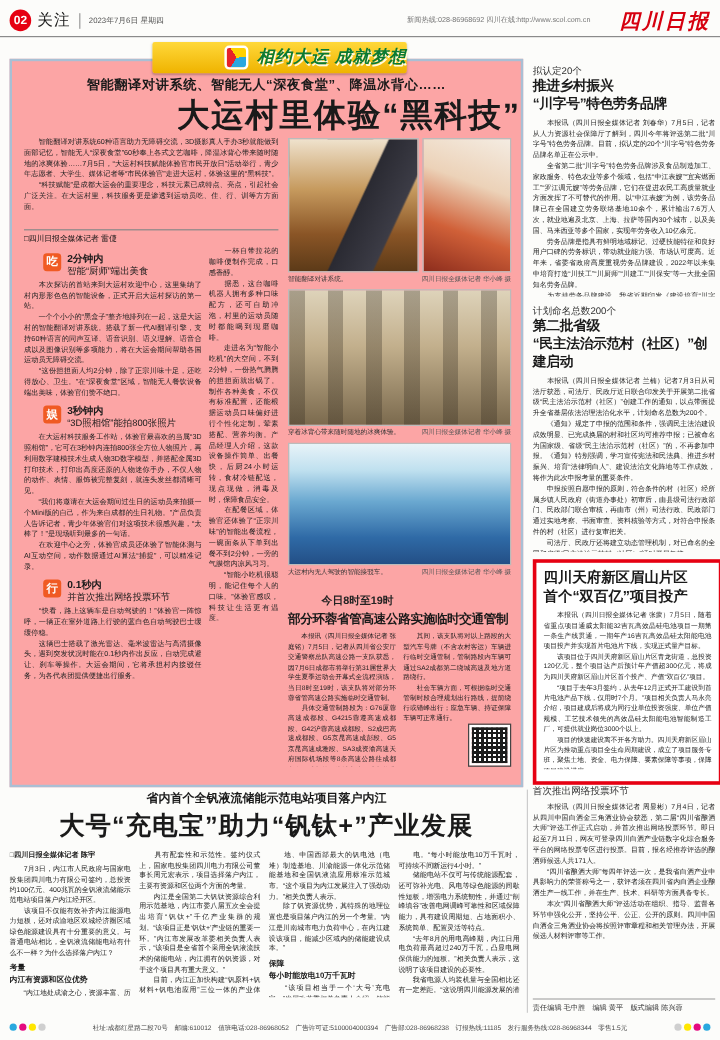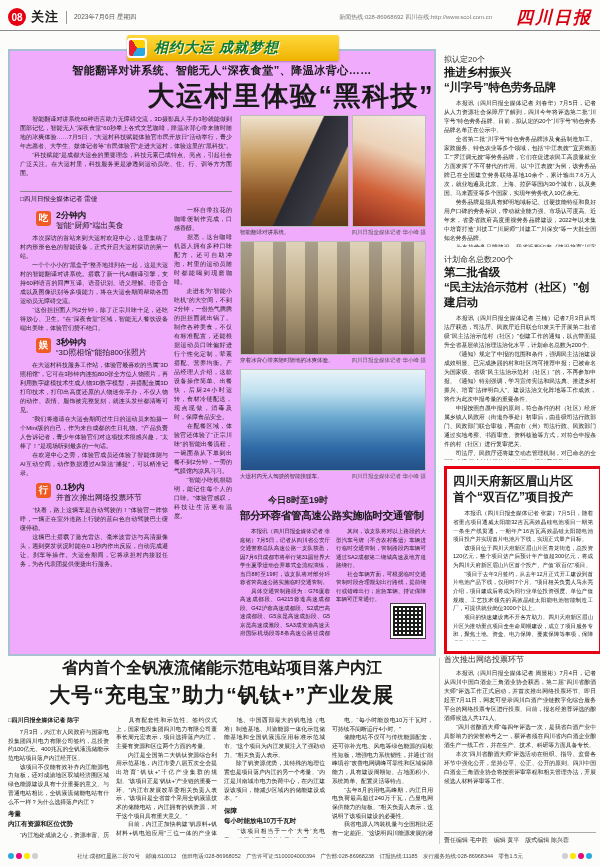--- a/index.html
+++ b/index.html
@@ -2,39 +2,39 @@
 <html><head>
 <meta charset="utf-8">
 <style>
   html,body{margin:0;padding:0;background:#e9e9e6;}
   .page{position:relative;width:600px;height:867px;background:#fcfcfa;overflow:hidden;
         font-family:"Liberation Sans","DejaVu Sans",sans-serif;color:#1a1a1a;}
   
   .header{position:absolute;left:8px;top:6px;width:584px;height:22px;display:flex;align-items:center;}
   .page-badge{width:18px;height:18px;border-radius:50%;background:#e60012;color:#fff;
               font-size:10px;font-weight:bold;display:flex;align-items:center;justify-content:center;}
-  .section-label{font-size:13px;font-weight:bold;margin-left:5px;letter-spacing:1px;}
+  .section-label{font-size:13px;font-weight:normal;margin-left:5px;letter-spacing:1px;}
   .h-divider{width:1px;height:13px;background:#999;margin:0 7px;}
   .h-date{font-size:6.5px;color:#555;}
   .h-spacer{flex:1;}
   .h-contact{font-size:6px;color:#777;margin-right:8px;text-align:right;line-height:1.4;}
   .masthead{font-family:"Liberation Serif","DejaVu Serif",serif;font-size:17px;font-weight:bold;
             font-style:italic;color:#d6000f;letter-spacing:2px;margin-left:16px;}
   .header-rule{position:absolute;left:0;top:30px;width:600px;height:1px;background:#8a8a8a;}
   
   .banner{position:absolute;left:127px;top:35px;width:212px;height:26px;z-index:3;
           background:linear-gradient(180deg,#ffd83a,#efb300);border-radius:2px;
-          display:flex;align-items:center;justify-content:flex-start;gap:7px;
+          display:flex;align-items:center;justify-content:flex-end;gap:7px;
           box-shadow:0 1px 2px rgba(0,0,0,.25);}
   .uni-logo{width:16px;height:16px;border-radius:4px;border:2px solid #fff;
             background:conic-gradient(from 210deg,#e62129 0 33%,#ffd100 0 66%,#2aa7de 0 100%);}
   .banner-slogan{font-size:14px;font-weight:bold;font-style:italic;color:#0a7a34;
                  text-shadow:1px 1px 0 #fffbe0;letter-spacing:1px;}
   
-  .main-box{position:absolute;left:8px;top:49px;width:424px;height:603px;background:#f0abfc;
+  .main-box{position:absolute;left:8px;top:49px;width:424px;height:603px;background:#fca5a5;
             border:2px solid #a9bfd4;}
   .m-kicker{position:absolute;left:0;top:12px;width:100%;text-align:center;
             font-size:11px;font-weight:bold;letter-spacing:.5px;}
   .m-headline{position:absolute;left:0;top:27px;width:100%;text-align:right;
               font-size:27px;font-weight:bold;letter-spacing:1.5px;}
   .bodytext{font-size:6px;line-height:1.5;text-align:justify;white-space:pre-line;color:#222;overflow:hidden;}
   .m-lead{position:absolute;left:10px;top:64px;width:212px;height:73px;font-weight:500;}
   .m-byline{position:absolute;left:10px;top:140px;width:212px;border-top:1px solid #888;
             padding-top:3px;font-size:6.5px;color:#111;}
   .colA{position:absolute;left:10px;top:155px;width:148px;height:438px;overflow:hidden;}
@@ -81,21 +81,21 @@
   .sb-headline{font-size:11.5px;font-weight:bold;line-height:1.3;letter-spacing:-.3px;white-space:pre-line;}
   .sb-body{font-size:5.8px;line-height:1.55;text-align:justify;white-space:pre-line;
            overflow:hidden;margin-top:4px;color:#222;}
   .red-box{position:absolute;left:0;top:424px;width:140px;height:172px;border:3px solid #e60012;
            background:#fff;padding:5px 6px;}
   .rb-headline{font-size:12px;font-weight:bold;line-height:1.3;white-space:pre-line;}
   .editors{position:absolute;left:0;top:790px;width:152px;border-top:1px solid #aaa;
            padding-top:3px;font-size:6px;color:#333;}
   
   .bottom{position:absolute;left:8px;top:658px;width:428px;height:190px;}
-  .b-kicker{text-align:center;font-size:16px;font-weight:600;}
+  .b-kicker{text-align:center;font-size:10px;font-weight:600;}
   .b-headline{text-align:center;font-size:21px;font-weight:bold;letter-spacing:1px;margin-top:2px;}
   .b-cols{display:flex;gap:7px;margin-top:7px;height:122px;overflow:hidden;}
   .b-col{width:101px;font-size:5.8px;line-height:1.5;text-align:justify;overflow:hidden;}
   .b-p{white-space:pre-line;}
   .b-byline{font-size:6px;font-weight:bold;margin-bottom:3px;}
   .b-sub{font-weight:bold;font-size:6.5px;margin:3px 0 0;}
   .b-sub-title{font-weight:bold;font-size:6.5px;margin-bottom:2px;}
   
   .footer{position:absolute;left:0;top:851px;width:600px;height:12px;}
   .dots{position:absolute;top:2px;display:flex;gap:2px;}
@@ -103,21 +103,21 @@
   .dot{width:6px;height:6px;border-radius:50%;}
   .d-c{background:#29a8df;} .d-m{background:#e5097f;} .d-y{background:#ffe600;} .d-g{background:#cfcfcf;}
   .footer-info{position:absolute;left:50px;right:50px;top:2px;text-align:center;font-size:5.5px;color:#444;}
 </style>
 </head>
 <body>
 
 <div class="page">
 
   <div class="header">
-    <div class="page-badge">08</div>
+    <div class="page-badge">02</div>
     <div class="section-label">关注</div>
     <div class="h-divider"></div>
     <div class="h-date">2023年7月6日 星期四</div>
     <div class="h-spacer"></div>
     <div class="h-contact">
       <span>新闻热线:028-86968692</span>
       <span>四川在线:http://www.scol.com.cn</span>
     </div>
     <div class="masthead">四川日报</div>
   </div>

